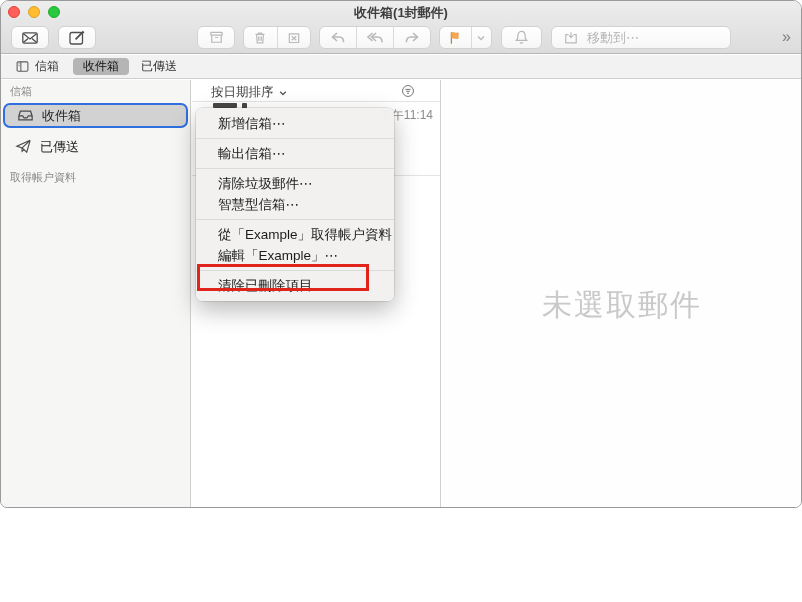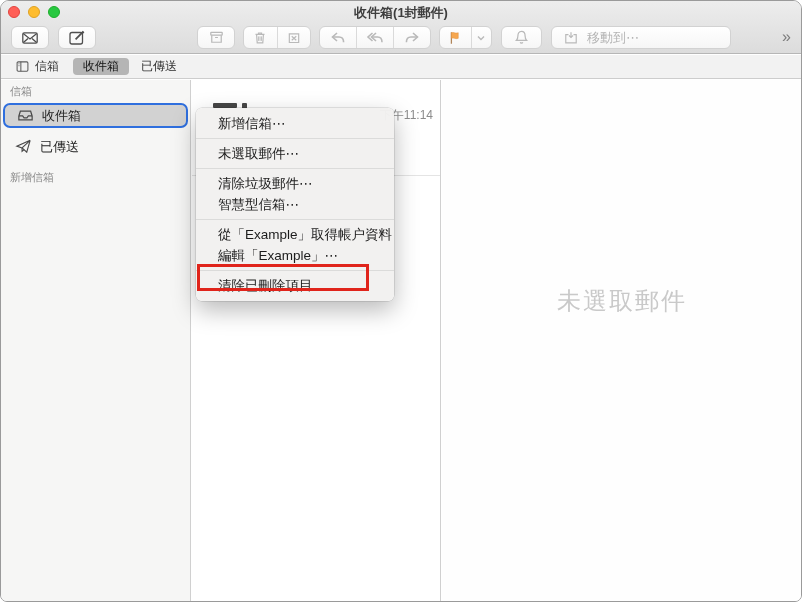--- a/index.html
+++ b/index.html
@@ -1,19 +1,19 @@
 <!DOCTYPE html>
 <html style="--focus-ring: #2f6fde; --flag: #f6a750; --annotation: #e0241b; --traffic-red: #ff5f57; --traffic-yellow: #febc2e; --traffic-green: #28c840; --selected-pill: #b5b5b5; --empty-text: #c9c9c9;"><head>
 <meta charset="utf-8">
 <style>
   html,body{margin:0;padding:0;background:#ffffff;}
   *{box-sizing:border-box;}
   body{font-family:"Liberation Sans","DejaVu Sans",sans-serif;-webkit-font-smoothing:antialiased;}
 
-  .window{position:relative;width:802px;height:602px;border:1px solid #9a9a9a;
+  .window{position:relative;width:802px;height:508px;border:1px solid #9a9a9a;
           border-radius:9px 9px 7px 7px;overflow:hidden;background:#fff;}
 
   
   .chrome{position:absolute;left:0;top:0;width:100%;height:53px;
           background:linear-gradient(#ededed,#dcdcdc);border-bottom:1px solid #b6b6b6;}
   .traffic{position:absolute;top:5px;left:7px;display:flex;gap:8px;}
   .light{width:12px;height:12px;border-radius:50%;}
   .light.red{background:var(--traffic-red);border:1px solid #e0443e;}
   .light.yellow{background:var(--traffic-yellow);border:1px solid #dea123;}
   .light.green{background:var(--traffic-green);border:1px solid #1dad2b;}
@@ -52,21 +52,21 @@
             border-right:1px solid #d0d0d0;}
   .list-header{position:absolute;left:0;top:0;width:100%;height:22px;border-bottom:1px solid #e4e4e4;}
   .sort-label{position:absolute;left:19px;top:4px;font-size:12.5px;color:#3f3f3f;display:flex;align-items:center;gap:4px;}
   .filter{position:absolute;left:208px;top:3px;color:#6e6e6e;}
   .msg-time{position:absolute;right:7px;top:27px;font-size:12px;color:#8c8c8c;z-index:1;}
   .sender-frag{position:absolute;background:#474747;border-radius:1px;z-index:1;}
   .row-sep{position:absolute;left:0;top:95px;width:100%;height:1px;background:#e4e4e4;}
 
   .rightpane{position:absolute;left:441px;top:0;width:360px;height:100%;background:#fefefe;}
   .empty-msg{position:absolute;left:0;top:205px;width:100%;text-align:center;
-             font-size:24px;color:var(--empty-text);letter-spacing:2px;}
+             font-size:30px;color:var(--empty-text);letter-spacing:2px;}
 
   
   .menu{position:absolute;left:195px;top:107px;width:198px;z-index:40;
         background:rgba(242,241,239,0.97);border-radius:6px;padding:5px 0;
         box-shadow:0 0 0 0.5px rgba(0,0,0,0.18),0 9px 24px rgba(0,0,0,0.28);}
   .m-item{height:21px;line-height:21px;padding:0 10px 0 22px;font-size:13.5px;color:#1c1c1c;
           white-space:nowrap;overflow:hidden;}
   .m-div{height:1px;background:#dbdbda;margin:4px 0;}
   .annotation{position:absolute;left:1px;top:156px;width:172px;height:27px;
               border:3px solid var(--annotation);pointer-events:none;}
@@ -240,39 +240,53 @@
       </div>
       <div class="sb-row" style="top:54px;">
         <span class="icon">
           <svg width="19" height="19" viewBox="0 0 20 20" fill="none" stroke="currentColor" stroke-width="1.2">
             <path d="M17 3.5 L3 9.6 L8.5 11.5 M17 3.5 L13.4 16 L8.5 11.5 M17 3.5 L8.5 11.5"></path>
             <path d="M8.5 11.5 V15 L10.7 13.3"></path>
           </svg>
         </span>
         <span>已傳送</span>
       </div>
-      <div class="sb-header" style="top:90px;">新增信箱</div>
+      <div class="sb-header" style="top:90px;">取得帳户資料</div>
     </div>
 
     <div class="listpane">
+      <div class="list-header">
+        <div class="sort-label">
+          <span>按日期排序</span>
+          <svg width="10" height="10" viewBox="0 0 16 16" fill="none" stroke="#555" stroke-width="2">
+            <path d="M3.5 6 L8 10.5 L12.5 6"></path>
+          </svg>
+        </div>
+        <div class="filter">
+          <svg width="16" height="16" viewBox="0 0 20 20" fill="none" stroke="currentColor" stroke-width="1.2">
+            <circle cx="10" cy="10" r="6.8"></circle>
+            <path d="M6.8 8 h6.4 M7.8 10.4 h4.4 M8.8 12.8 h2.4"></path>
+          </svg>
+        </div>
+      </div>
       <div class="sender-frag" style="left:21px;top:23px;width:24px;height:5px;"></div>
       <div class="sender-frag" style="left:50px;top:23px;width:5px;height:6px;"></div>
       <div class="msg-time">下午11:14</div>
       <div class="row-sep"></div>
     </div>
 
     <div class="rightpane">
       <div class="empty-msg">未選取郵件</div>
     </div>
   </div>
 
   <div class="menu">
     <div class="m-item">新增信箱⋯</div>
     <div class="m-div"></div>
-    <div class="m-item">未選取郵件⋯</div>
+    <div class="m-item">輸出信箱⋯</div>
     <div class="m-div"></div>
     <div class="m-item">清除垃圾郵件⋯</div>
     <div class="m-item">智慧型信箱⋯</div>
     <div class="m-div"></div>
     <div class="m-item">從「Example」取得帳户資料</div>
     <div class="m-item">編輯「Example」⋯</div>
     <div class="m-div"></div>
     <div class="m-item">清除已刪除項目</div>
     <div class="annotation"></div>
   </div>

